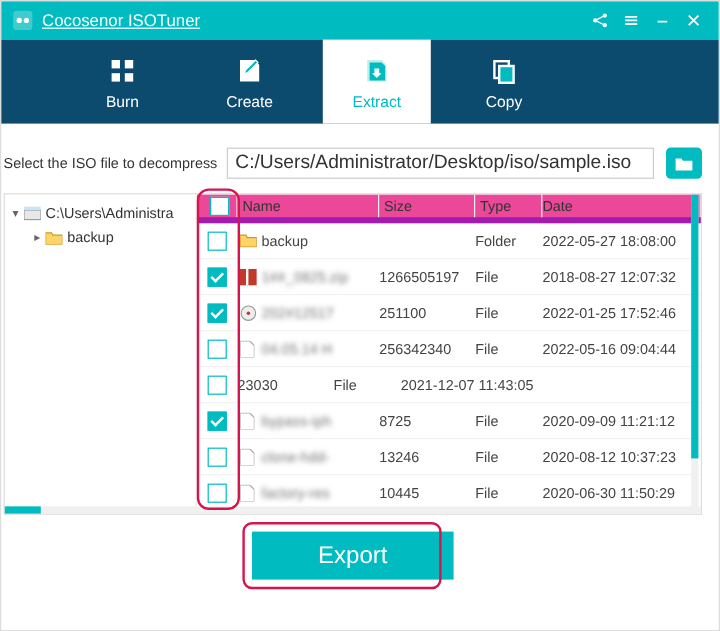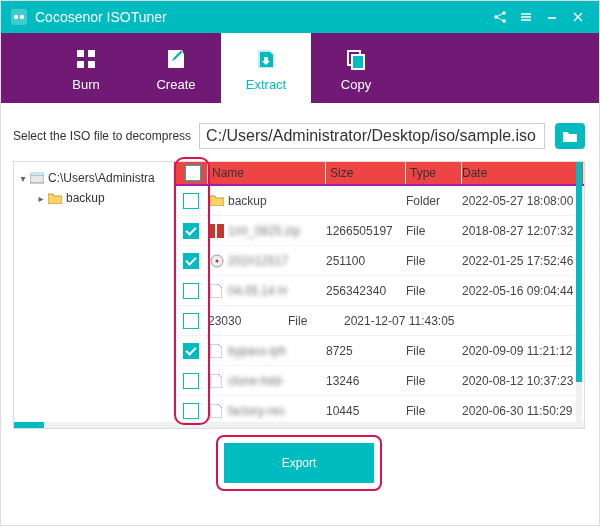--- a/index.html
+++ b/index.html
@@ -1,64 +1,64 @@
 <!DOCTYPE html>
 <html><head>
 <meta charset="utf-8">
 <style>
   * { box-sizing: border-box; margin: 0; padding: 0; font-family: "Segoe UI", Arial, sans-serif; }
   body { width: 600px; height: 526px; background: #fff; overflow: hidden; border: 1px solid #ddd; }
   .titlebar { height: 32px; background: #00bbbf; display: flex; align-items: center; padding: 0 8px; color: #fff; }
   .titlebar .logo { width: 20px; height: 20px; margin-right: 6px; display: inline-flex; align-items: center; justify-content: center;}
-  .titlebar .title { font-size: 14px; flex: 1; }
+  .titlebar .title { font-size: 14px; flex: 1; text-decoration: underline; }
   .titlebar .winbtn { width: 26px; height: 26px; display: inline-flex; align-items: center; justify-content: center; cursor: pointer; }
   .titlebar .winbtn svg { stroke: #fff; fill: none; }
 
-  .toolbar { height: 70px; background: #701a75; display: flex; }
+  .toolbar { height: 70px; background: #0c4a6e; display: flex; gap: 16px; }
   .toolbar .spacer-left { width: 40px; }
   .tool { width: 90px; display: flex; flex-direction: column; align-items: center; justify-content: center; color: #fff; font-size: 13px; cursor: pointer; }
   .tool.active { background: #fff; color: #00bbbf; }
   .tool .ticon { width: 28px; height: 28px; display: flex; align-items: center; justify-content: center; margin-bottom: 4px; }
 
-  .content { padding: 10px 14px 0 12px; }
+  .content { padding: 10px 14px 0 2px; }
   .pathrow { display: flex; align-items: center; font-size: 12px; color: #333; margin: 10px 0 12px 0; }
   .pathrow .lbl { margin-right: 8px; white-space: nowrap; }
   .pathrow input { flex: 1; height: 26px; border: 1px solid #ccc; padding: 0 6px; font-size: 16px; color: #333; }
   .browse { width: 30px; height: 26px; background: #00bbbf; margin-left: 10px; border-radius: 4px; display: flex; align-items: center; justify-content: center; cursor: pointer; }
 
   .panes { display: flex; border: 1px solid #ddd; height: 268px; position: relative; }
   .tree { width: 160px; border-right: 1px solid #eee; padding: 6px 4px; font-size: 12px; color: #333; }
   .tree .node { display: flex; align-items: center; height: 20px; }
   .tree .caret { width: 10px; text-align: center; color: #666; font-size: 10px; margin-right: 2px; }
   .tree .ficon { width: 14px; height: 14px; margin-right: 4px; display: inline-flex; align-items: center; justify-content: center; }
   .tree .child { padding-left: 18px; }
 
   .list { flex: 1; display: flex; flex-direction: column; overflow: hidden; position: relative; }
-  .hdr { display: flex; height: 24px; border-bottom: 2px solid #a21caf; font-size: 12px; color: #333; align-items: center; background: #ef4444; }
+  .hdr { display: flex; height: 24px; border-bottom: 5px solid #a21caf; font-size: 12px; color: #333; align-items: center; background: #ec4899; }
   .col-chk { width: 34px; display: flex; justify-content: center; align-items: center; }
   .col-name { width: 118px; padding-left: 2px; display: flex; align-items: center; gap: 4px;}
   .col-size { width: 80px; }
   .col-type { width: 56px; }
   .col-date { flex: 1; }
   .hdr > div { border-right: 1px solid #eee; height: 100%; display: flex; align-items: center;}
   .hdr .col-chk, .hdr .col-name, .hdr .col-size, .hdr .col-type { padding-left: 4px;}
   .rows { flex: 1; overflow: hidden; position: relative;}
   .row { display: flex; height: 30px; font-size: 12px; color: #444; align-items: center; border-bottom: 1px solid #f2f2f2;}
   .row .col-name { display: flex; align-items: center; gap: 4px; }
   .row .blur { color: transparent; text-shadow: 0 0 4px rgba(80,80,80,0.8); }
   .chk { width: 16px; height: 16px; border: 1.5px solid #00bbbf; display: inline-flex; align-items: center; justify-content: center; cursor: pointer; background: #fff;}
   .chk.checked { background: #00bbbf; }
   .chk.checked::after { content: ""; width: 8px; height: 4px; border-left: 2px solid #fff; border-bottom: 2px solid #fff; transform: rotate(-45deg); margin-top: -2px;}
   .scroll-track { position: absolute; right: 2px; top: 0; bottom: 0; width: 6px; background: #f0f0f0;}
   .scroll-thumb { position: absolute; right: 2px; top: 0; width: 6px; height: 220px; background: #00bbbf;}
   .bottom-track { position: absolute; left: 0; bottom: 0; height: 6px; width: 100%; background: #f0f0f0;}
   .bottom-thumb { position: absolute; left: 0; bottom: 0; height: 6px; width: 30px; background: #00bbbf;}
 
   .footer { display: flex; justify-content: center; padding: 14px 0; }
-  .export-btn { width: 150px; height: 40px; background: #00bbbf; color: #fff; font-size: 12px; border: none; cursor: pointer; display: flex; align-items: center; justify-content: center; }
+  .export-btn { width: 168px; height: 40px; background: #00bbbf; color: #fff; font-size: 20px; border: none; cursor: pointer; display: flex; align-items: center; justify-content: center; }
 
   .annot { position: absolute; border: 2px solid #d6144e; border-radius: 10px; pointer-events: none;}
   .annot-chk { left: 160px; top: -5px; width: 36px; height: 268px;}
   .annot-export { border-radius: 8px; }
 
   .fileicon { width: 14px; height: 14px; display: inline-block; }
 </style>
 </head>
 <body>
 

